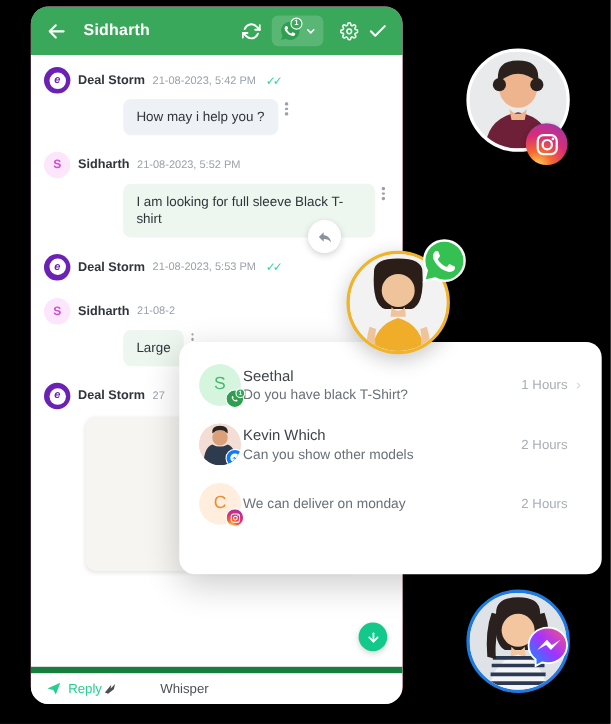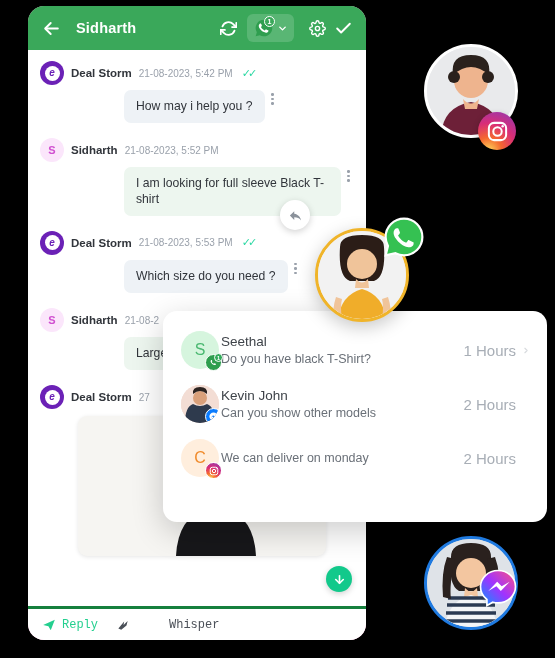--- a/index.html
+++ b/index.html
@@ -86,21 +86,21 @@
     width: 15px; height: 15px; border-radius: 50%;
     background: #fff; color: #6b21b6;
     font-size: 10px; font-weight: bold; font-style: italic;
     display: flex; align-items: center; justify-content: center;
     line-height: 1;
   }
   .m-name { font-size: 11.5px; font-weight: bold; color: #31353b; text-align: right; }
   .m-time { font-size: 10px; color: #9aa1ab; }
   .ticks { color: #2bd8a3; font-size: 11px; letter-spacing: -3px; margin-left: 2px; }
 
-  .bubble-wrap { display: flex; align-items: flex-start; margin: 4px 0 0 48px; padding-left: 36px; }
+  .bubble-wrap { display: flex; align-items: flex-start; margin: 4px 0 0 36px; padding-left: 36px; }
   .bubble {
     font-size: 12.2px; color: #31353b;
     padding: 9px 12px; border-radius: 7px;
     max-width: 250px; line-height: 1.25;
   }
   .bubble.agent { background: #eef2f6; }
   .bubble.cust  { background: #edf6ef; }
   .kebab {
     width: 12px; align-self: flex-start;
     margin-top: 3px; margin-left: 2px;
@@ -133,24 +133,24 @@
     position: absolute; right: 14px; bottom: 14px;
     width: 26px; height: 26px; border-radius: 50%;
     background: #12c98b; cursor: pointer; z-index: 4;
     display: flex; align-items: center; justify-content: center;
     box-shadow: 0 2px 6px rgba(0,0,0,0.18);
   }
 
   
   .chat-footer {
     flex: 0 0 34px; height: 34px;
-    border-top: 3px solid #15803d;
+    border-top: 6px solid #15803d;
     background: #fff;
     display: flex; align-items: center;
-    padding: 0 14px; gap: 18px; font-family: Liberation Mono, monospace;
+    padding: 0 14px; 
   }
   .foot-act { display: flex; align-items: center; gap: 6px; cursor: pointer; }
   .foot-act .lbl { font-size: 12px; }
   .lbl.reply { color: #24cf8f; }
   .lbl.whisper { color: #4b5058; margin-left: 33px; }
 
   
   .notif-panel {
     position: absolute;
     left: 163px; top: 311px;
@@ -185,21 +185,21 @@
   .n-badge .cnt {
     position: absolute; right: -2px; top: -2px;
     width: 9px; height: 9px; border-radius: 50%;
     background: #33aa5a; border: 1px solid #fff; color: #fff;
     font-size: 5.5px; font-weight: bold;
     display: flex; align-items: center; justify-content: center;
   }
   .n-text { flex: 1 1 auto; margin-left: 2px; min-width: 0; }
   .n-name { font-size: 13.5px; color: #3e4349; margin-bottom: 3px; }
   .n-msg  { font-size: 12.5px; color: #6a7078; }
-  .n-time { font-size: 15px; color: #a8aeb6; margin-left: 4px; white-space: nowrap; }
+  .n-time { font-size: 12px; color: #a8aeb6; margin-left: 4px; white-space: nowrap; }
   .n-chev { width: 10px; margin-left: 5px; opacity: .45; }
 
   
   .float-ava { position: absolute; border-radius: 50%; z-index: 12; }
   .fa-ig {
     left: 424px; top: 44px; width: 94px; height: 94px;
     background: #e9eaec; border: 3px solid #fff;
     box-shadow: 0 5px 18px rgba(0,0,0,0.28);
     overflow: hidden;
   }
@@ -315,28 +315,20 @@
       </div>
 
       <div class="msg-row" style="margin-top:14px">
         <div class="msg-head">
           <div class="ava brand">
             <span class="logo-e">e</span>
           </div>
           <span class="m-name">Deal Storm</span>
           <span class="m-time">21-08-2023, 5:53 PM</span>
           <span class="ticks">✓✓</span>
-        </div>
-        <div class="bubble-wrap">
-          <div class="bubble agent">Which size do you need ?</div>
-          <span class="kebab">
-              <i></i>
-              <i></i>
-              <i></i>
-            </span>
         </div>
       </div>
 
       <div class="msg-row" style="margin-top:14px">
         <div class="msg-head">
           <div class="ava cust">S</div>
           <span class="m-name">Sidharth</span>
           <span class="m-time">21-08-2</span>
         </div>
         <div class="bubble-wrap">
@@ -428,21 +420,21 @@
           <path d="M12 9 q7 -6 14 0 q1 -7 -7 -7 q-8 0 -7 7z" fill="#2b2320"></path>
           <path d="M12 19 q7 4 14 0 q8 3 8 19 H4 q0 -16 8 -19z" fill="#2e3a4d"></path>
         </svg>
         <span class="n-badge" style="background:#0a7cff">
           <svg width="11" height="11" viewBox="0 0 24 24" fill="#fff">
             <path d="M12 3C6.9 3 3 6.8 3 11.6c0 2.7 1.3 5.1 3.3 6.7V22l3.1-1.7c.8.2 1.7.3 2.6.3 5.1 0 9-3.8 9-8.6S17.1 3 12 3zm.9 11.5-2.3-2.4-4.4 2.4 4.9-5.2 2.3 2.4 4.4-2.4-4.9 5.2z"></path>
           </svg>
         </span>
       </div>
       <div class="n-text">
-        <div class="n-name">Kevin John</div>
+        <div class="n-name">Kevin Which</div>
         <div class="n-msg">Can you show other models</div>
       </div>
       <div class="n-time">2 Hours</div>
       <span class="n-chev"></span>
     </div>
 
     <div class="notif-row">
       <div class="n-ava peach">
         <span>C</span>
         <span class="n-badge" style="background:radial-gradient(circle at 28% 102%, #fdd85d 0%, #f5682f 28%, #d92d77 58%, #8a3ab9 100%)">

